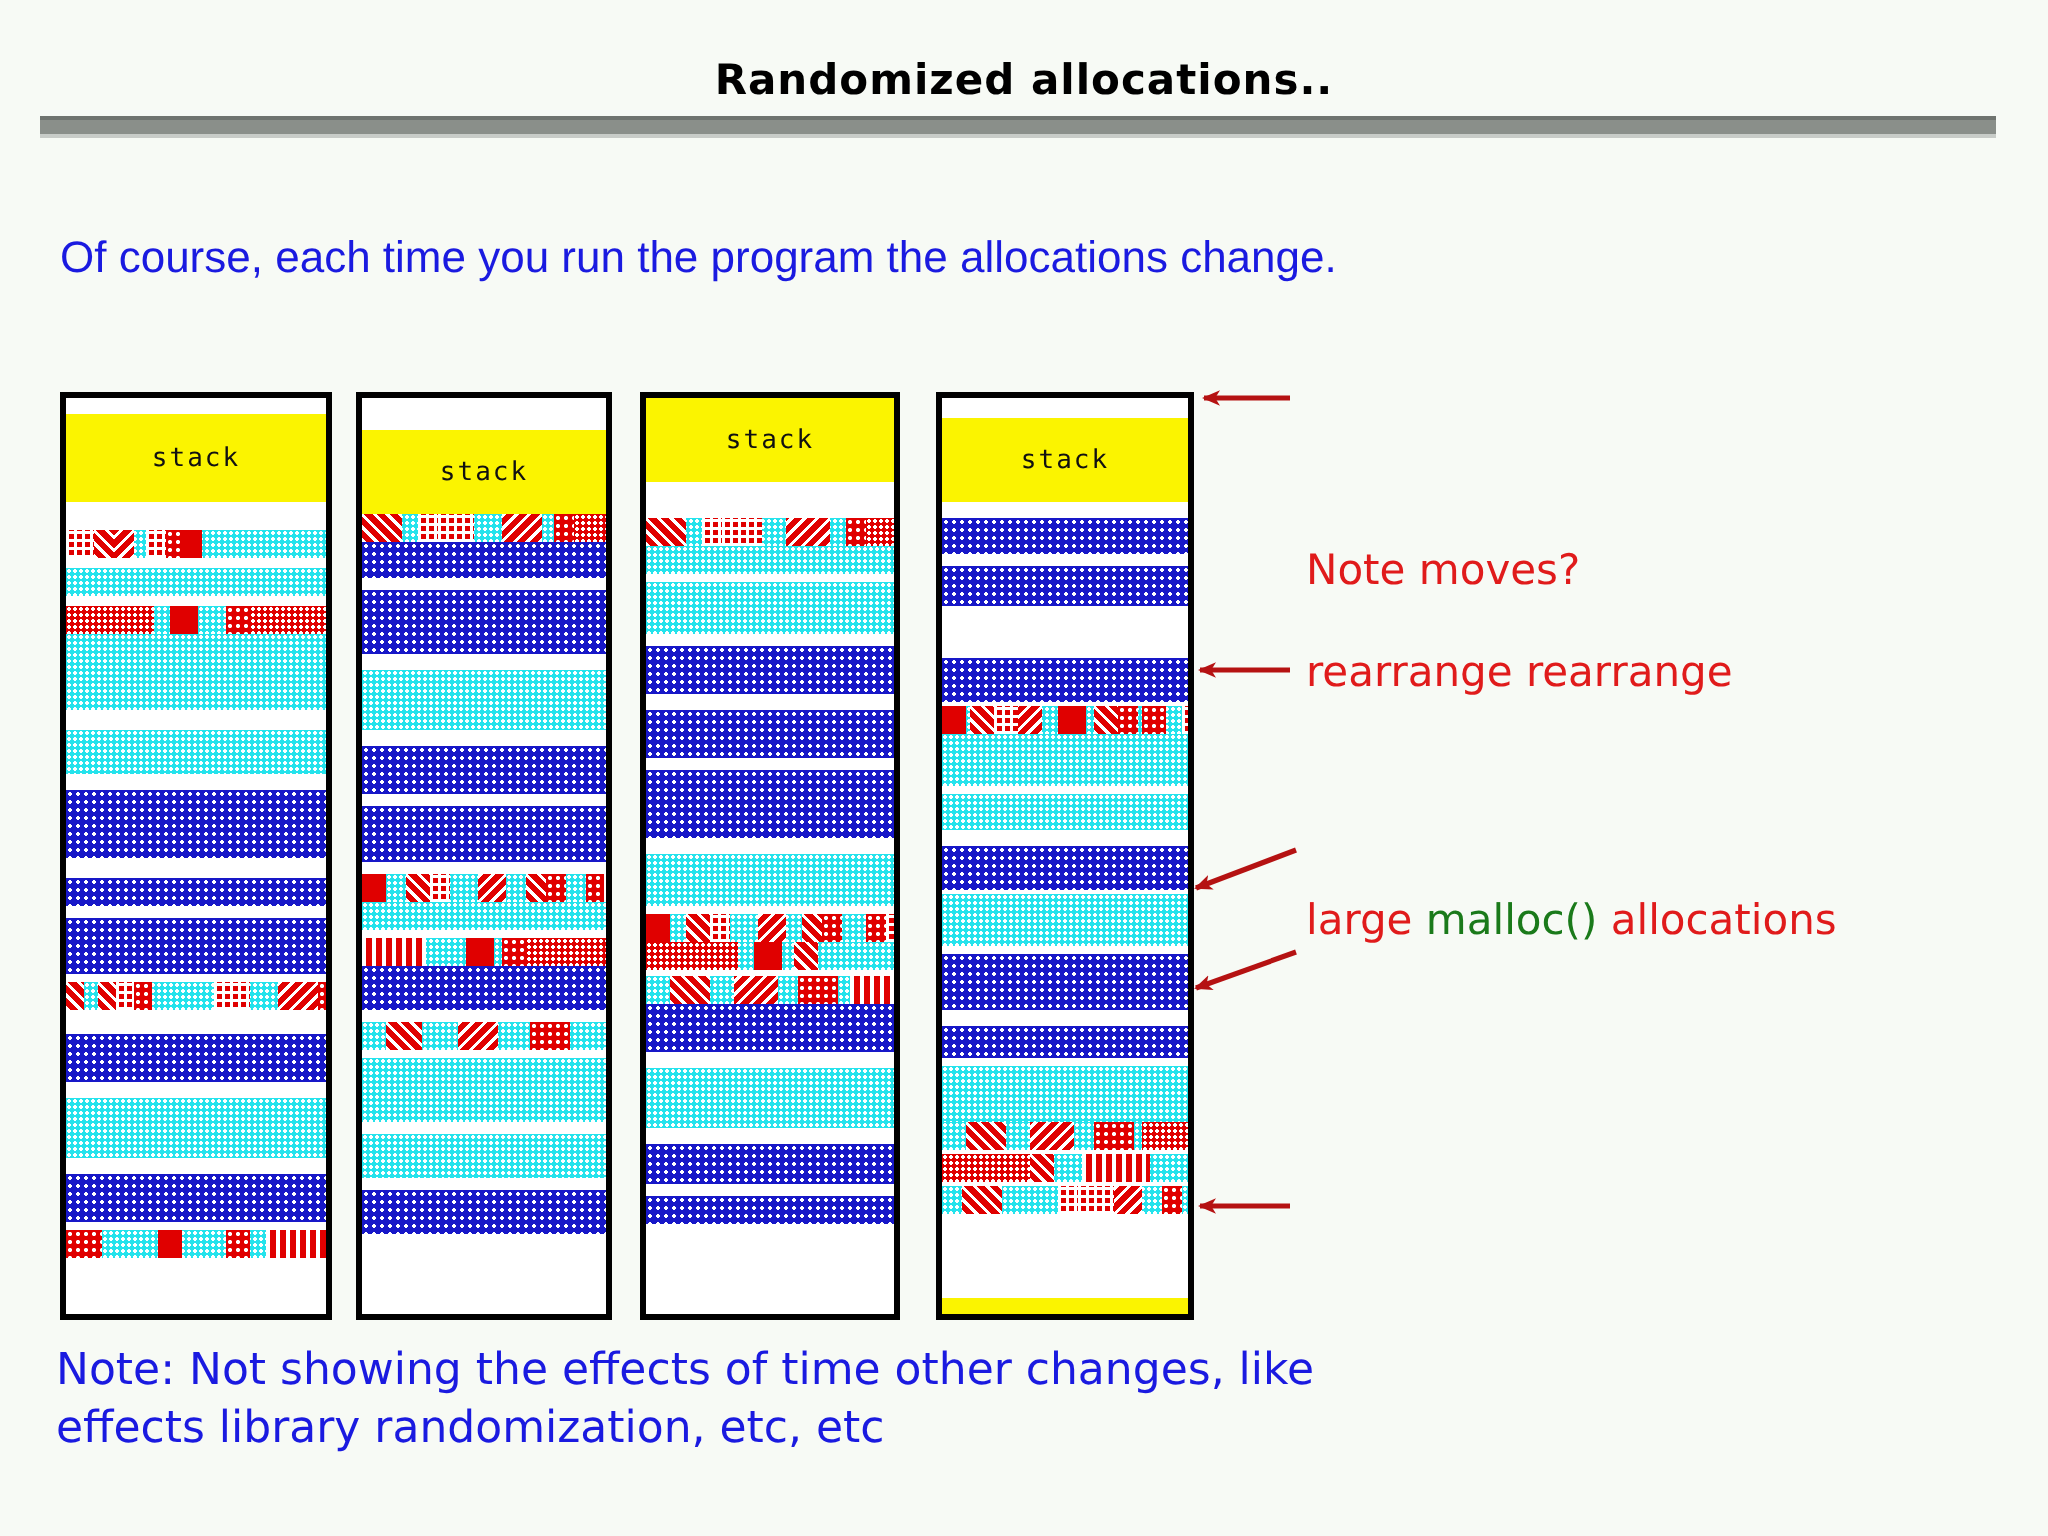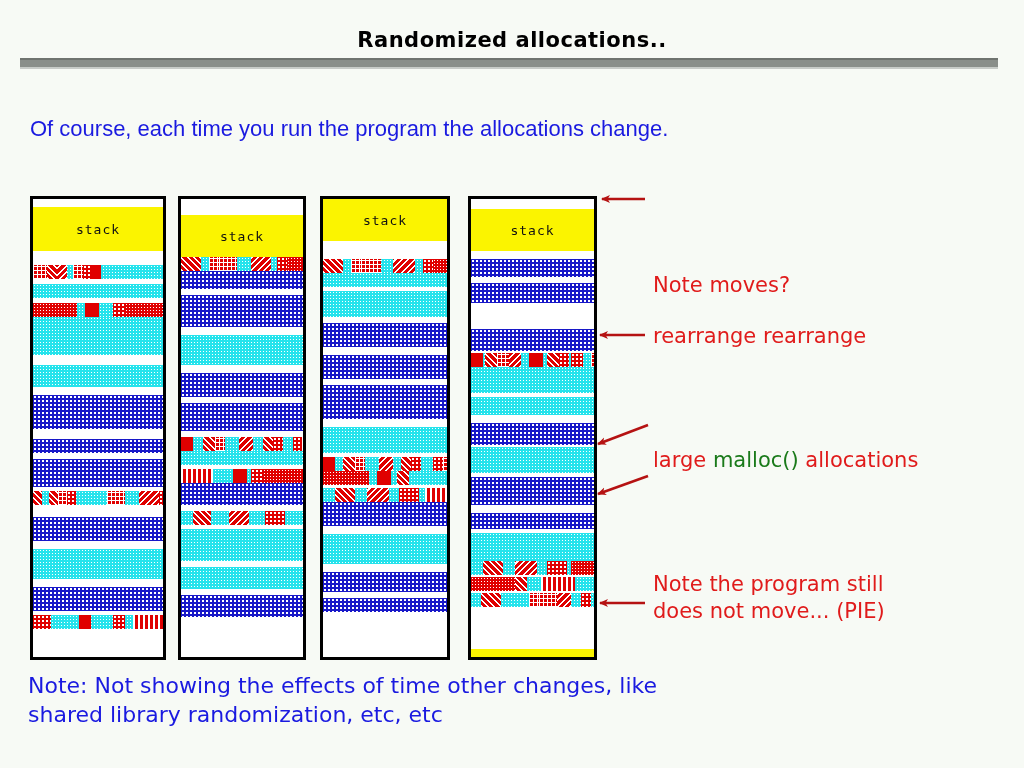--- a/index.html
+++ b/index.html
@@ -393,23 +393,19 @@
 
   <div class="anno" style="left:653px;top:323px;width:370px;">
     <div>rearrange rearrange</div>
   </div>
 
   <div class="anno" style="left:653px;top:447px;width:370px;">
     <div><span>large </span><span class="code">malloc()</span><span> allocations</span></div>
   </div>
 
 
-  <div class="anno" style="left:653px;top:571px;width:370px;">
-    <div>Note the program still</div>
-    <div>does not move... (PIE)</div>
-  </div>
 
   <div class="bottom-note">
     <div>Note: Not showing the effects of time other changes, like</div>
-    <div>shared library randomization, etc, etc</div>
+    <div>effects library randomization, etc, etc</div>
   </div>
 
 </div>
 
 </body></html>

